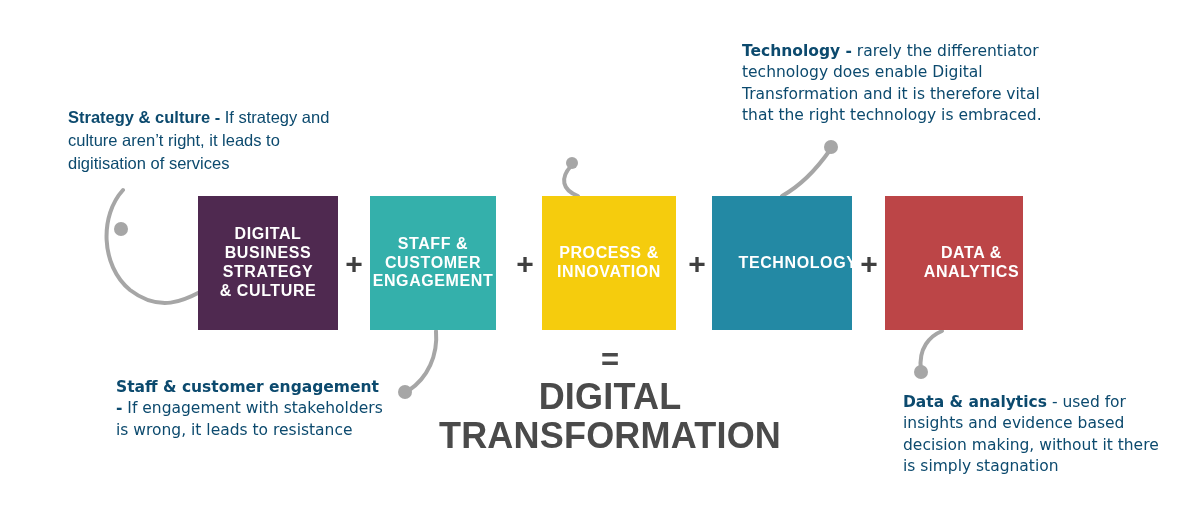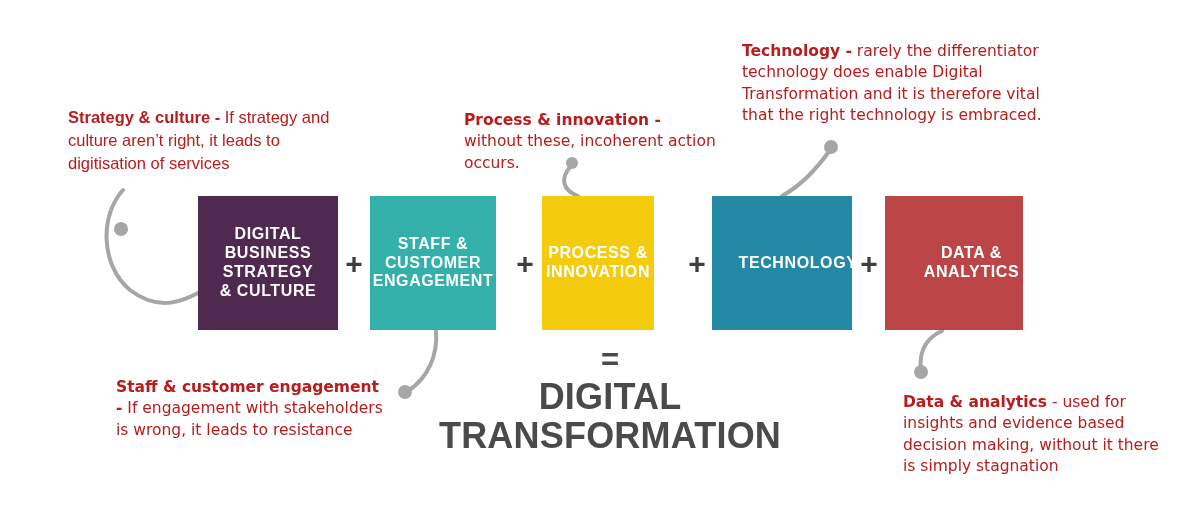--- a/index.html
+++ b/index.html
@@ -65,21 +65,21 @@
     font-size: 36px;
     font-weight: bold;
     line-height: 1.08;
     letter-spacing: 0.2px;
   }
   #result .result-line { display: block; }
 
   
   .note {
     position: absolute;
-    color: #b91c1c;
+    color: #0c4a6e;
     font-size: 16.5px;
     line-height: 1.38;
   }
   .note .note-title { font-weight: bold; }
   .note.geom { font-family: "DejaVu Sans", sans-serif; font-size: 15.5px; }
 
   #note-strategy   { left: 68px;  top: 106px;  width: 268px; }
   #note-process    { left: 464px; top: 110px; width: 258px; }
   #note-technology { left: 742px; top: 41px;  width: 306px; }
   #note-staff      { left: 116px; top: 377px; width: 270px; }
@@ -126,21 +126,21 @@
   <div class="box" style="left:370px; top:196px; width:126px; height:134px; background:#34B0AB; font-size:16px;">
     <span class="box-label">
       <span>STAFF &amp;</span><br>
       <span>CUSTOMER</span><br>
       <span>ENGAGEMENT</span>
     </span>
   </div>
 
   <div class="plus" style="left:512px; top:249px;">+</div>
 
-  <div class="box" style="left:542px; top:196px; width:112px; height:134px; background:#F5CC0D; font-size:16px;">
+  <div class="box" style="left:542px; top:196px; width:134px; height:134px; background:#F5CC0D; font-size:16px;">
     <span class="box-label">
       <span>PROCESS &amp;</span><br>
       <span>INNOVATION</span>
     </span>
   </div>
 
   <div class="plus" style="left:684px; top:249px;">+</div>
 
   <div class="box" style="left:712px; top:196px; width:140px; height:134px; background:#2389A4; font-size:16px;padding-left:32px;">
     <span class="box-label">
@@ -160,23 +160,20 @@
   <div id="equals">=</div>
   <div id="result">
     <span class="result-line">DIGITAL</span>
     <span class="result-line">TRANSFORMATION</span>
   </div>
 
   <div class="note" id="note-strategy">
     <span class="note-title">Strategy &amp; culture -</span><span class="note-body"> If strategy and culture aren’t right, it leads to digitisation of services</span>
   </div>
 
-  <div class="note geom" id="note-process">
-    <span class="note-title">Process &amp; innovation -</span><span class="note-body"> without these, incoherent action occurs.</span>
-  </div>
 
   <div class="note geom" id="note-technology">
     <span class="note-title">Technology -</span><span class="note-body"> rarely the differentiator technology does enable Digital Transformation and it is therefore vital that the right technology is embraced.</span>
   </div>
 
   <div class="note geom" id="note-staff">
     <span class="note-title">Staff &amp; customer engagement -</span><span class="note-body"> If engagement with stakeholders is wrong, it  leads to resistance</span>
   </div>
 
   <div class="note geom" id="note-data">

